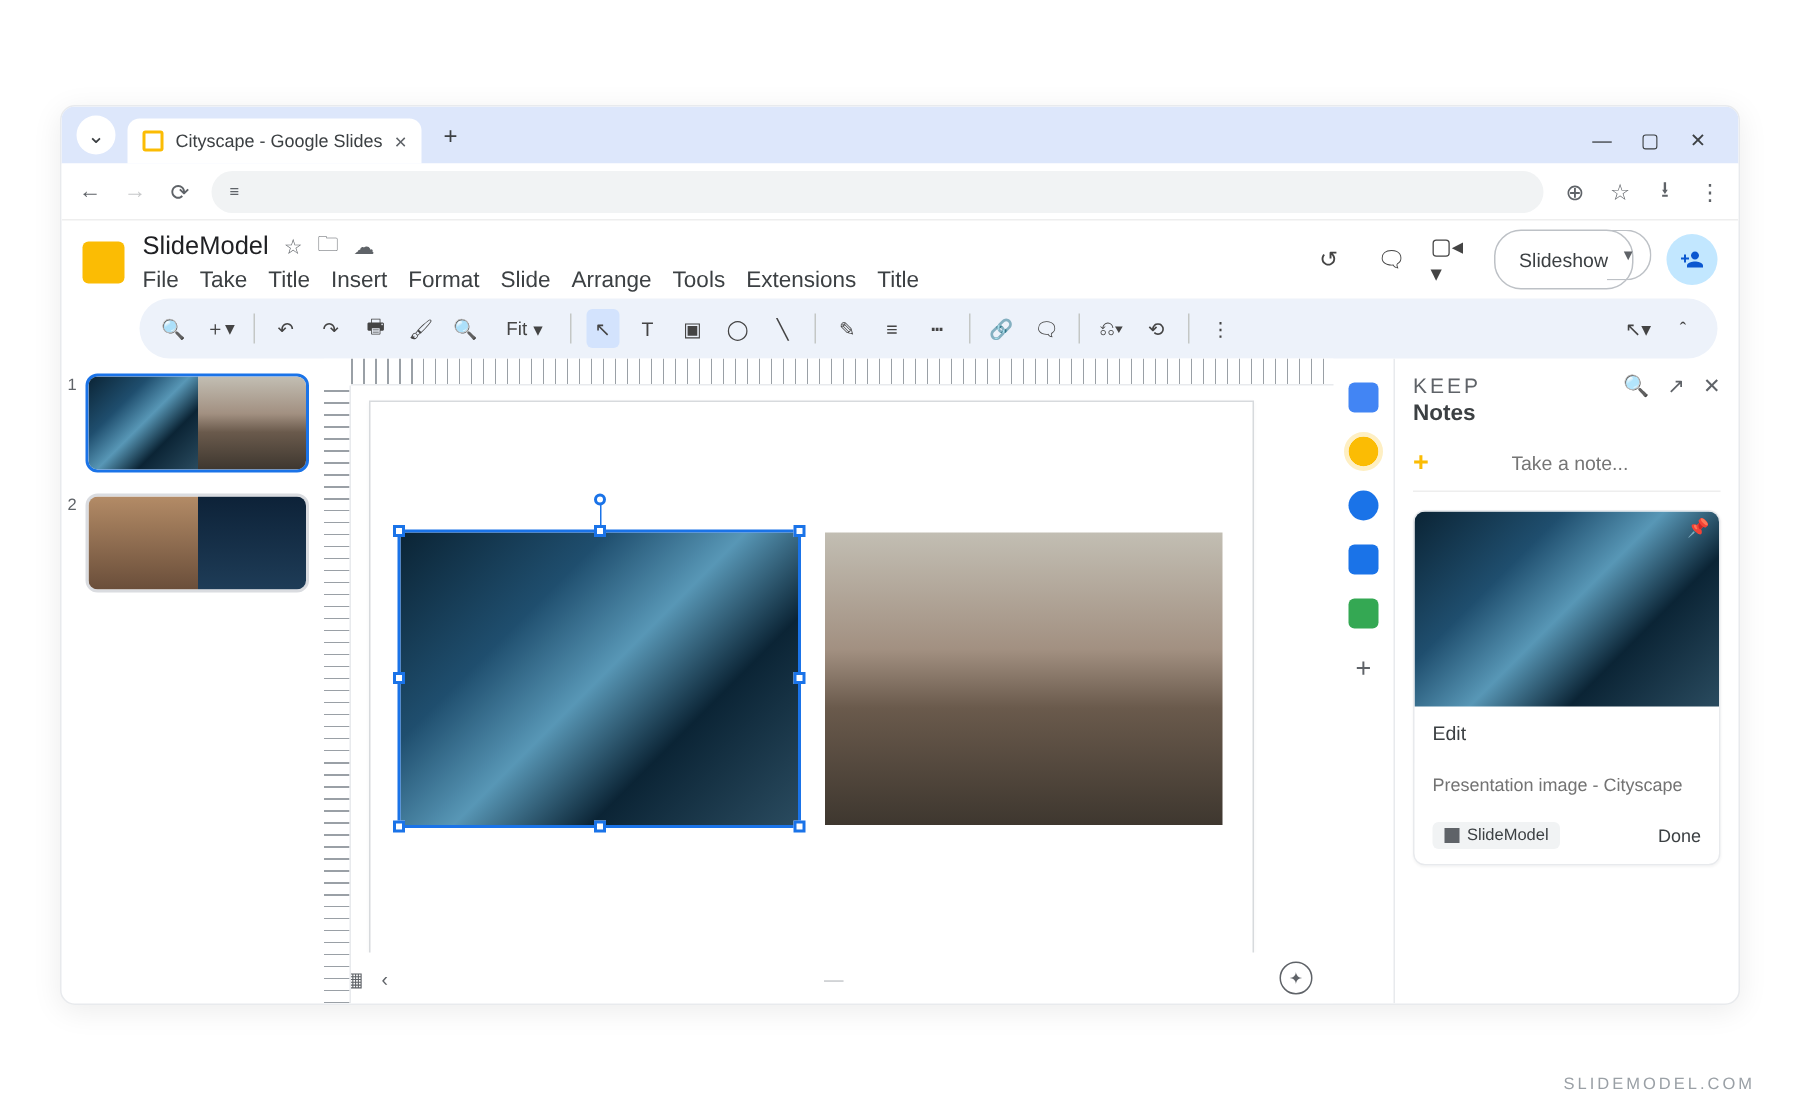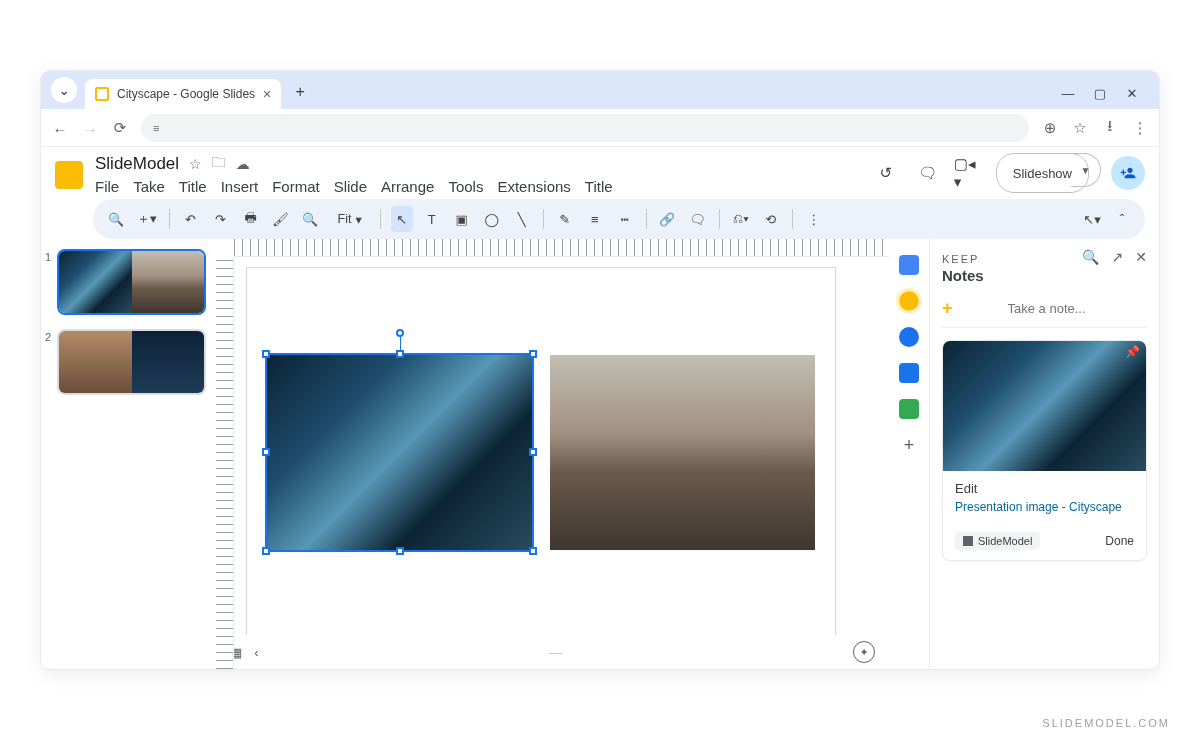--- a/index.html
+++ b/index.html
@@ -83,34 +83,34 @@
 .spcal { background: #4285f4; }
 .spkeep { background: #fbbc04; border-radius: 50%; }
 .sptask { background: #1a73e8; border-radius: 50%; }
 .spcontact { background: #1a73e8; }
 .spmap { background: #34a853; }
 .spplus { color: #5f6368; font-size: 18px; text-align: center; line-height: 20px; }
 
 
 .keep { width: 230px; border-left: 1px solid #e8eaed; display: flex; flex-direction: column; padding: 10px 12px; }
 .keephdr { display: flex; align-items: flex-start; }
-.keeptitle small { letter-spacing: 2px; font-size: 11px; color: #5f6368; }
+.keeptitle small { letter-spacing: 2px; font-size: 14px; color: #5f6368; }
 .keeptitle div { font-size: 15px; color: #3c4043; font-weight: bold; }
 .keepicons { margin-left: auto; display: flex; gap: 12px; color: #5f6368; }
 .keepicons span { cursor: pointer; font-size: 14px; }
 .takenote { margin-top: 14px; display: flex; align-items: center; gap: 10px; border-bottom: 1px solid #eee; padding-bottom: 8px; }
 .plusy { color: #fbbc04; font-size: 18px; font-weight: bold; cursor: pointer; }
 .takenote input { flex: 1; border: none; outline: none; font-size: 13px; background: transparent; margin-left: 45px; }
 .chk { width: 14px; height: 14px; border: 1.5px solid #9aa0a6; border-radius: 2px; cursor: pointer; }
 .notecard { margin-top: 12px; border: 1px solid #e8eaed; border-radius: 8px; overflow: hidden; box-shadow: 0 1px 2px rgba(0,0,0,.05); }
 .noteimg { height: 130px; background: linear-gradient(135deg,#0b2435 0%,#1f4e6e 30%,#5897b6 50%,#0b2435 70%,#2a4b5f 100%); position: relative; }
 .pin { position: absolute; right: 6px; top: 4px; color: #f1f3f4; font-size: 12px; }
 .notebody { padding: 10px 12px; }
 .notebody .nt { font-size: 13px; color: #3c4043; }
-.notebody .nd { font-size: 12px; color: #0369a1; margin-top: 4px; }
+.notebody .nd { font-size: 12px; color: #737373; margin-top: 20px; }
 .notefoot { display: flex; align-items: center; justify-content: space-between; padding: 8px 12px 10px; }
 .src { background: #f1f3f4; border-radius: 4px; padding: 3px 8px; font-size: 11px; color: #3c4043; display: flex; gap: 5px; align-items: center; }
 .src .sqi { width: 10px; height: 10px; background: #5f6368; }
 .done { font-size: 12px; color: #3c4043; cursor: pointer; }
 
 .watermark { position: absolute; right: 30px; bottom: 14px; letter-spacing: 2px; font-size: 11px; color: #9aa0a6; }
 </style>
 </head>
 <body>
 

